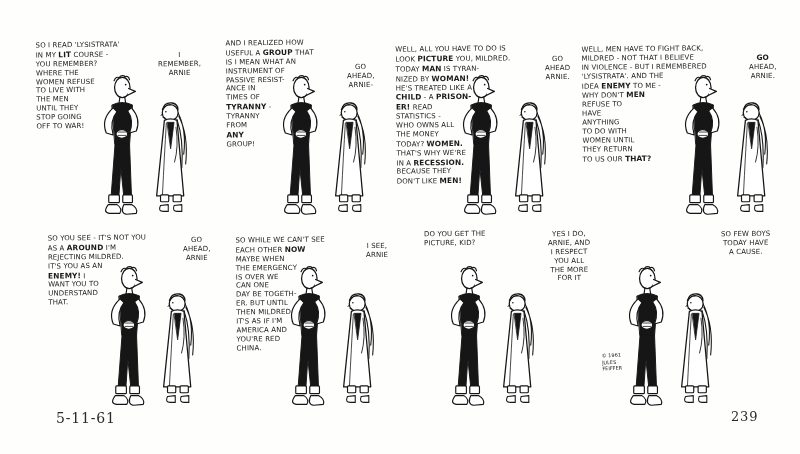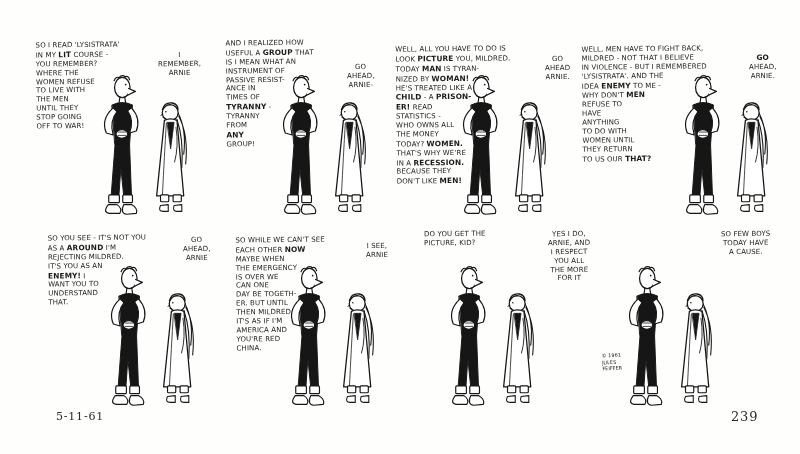--- a/index.html
+++ b/index.html
@@ -17,21 +17,21 @@
   .speech b { font-weight:bold; font-size:7.4px; }
   .reply { text-align:center; }
   .figures { position:absolute; right:6px; bottom:2px; width:126px; height:150px; }
   .figures svg { display:block; }
   .copyright {
     position:absolute; left:2px; top:124px; font-size:5px; line-height:1.3;
     transform:rotate(-3deg); color:#222; white-space:nowrap;
   }
   .footer-date {
     position:absolute; left:56px; top:410px;
-    font-family:"DejaVu Serif", serif; font-size:11px; letter-spacing:0.8px; color:#2a2a2a;
+    font-family:"DejaVu Serif", serif; font-size:14px; letter-spacing:0.8px; color:#2a2a2a;
   }
   .footer-page {
     position:absolute; left:731px; top:409px;
     font-family:"DejaVu Serif", serif; font-size:13px; letter-spacing:0.8px; color:#2a2a2a;
   }
   
   .p1 { left:30px;  top:25px;  width:185px; height:200px; }
   .p2 { left:222px; top:25px;  width:172px; height:200px; }
   .p3 { left:392px; top:25px;  width:190px; height:200px; }
   .p4 { left:580px; top:25px;  width:212px; height:200px; }

